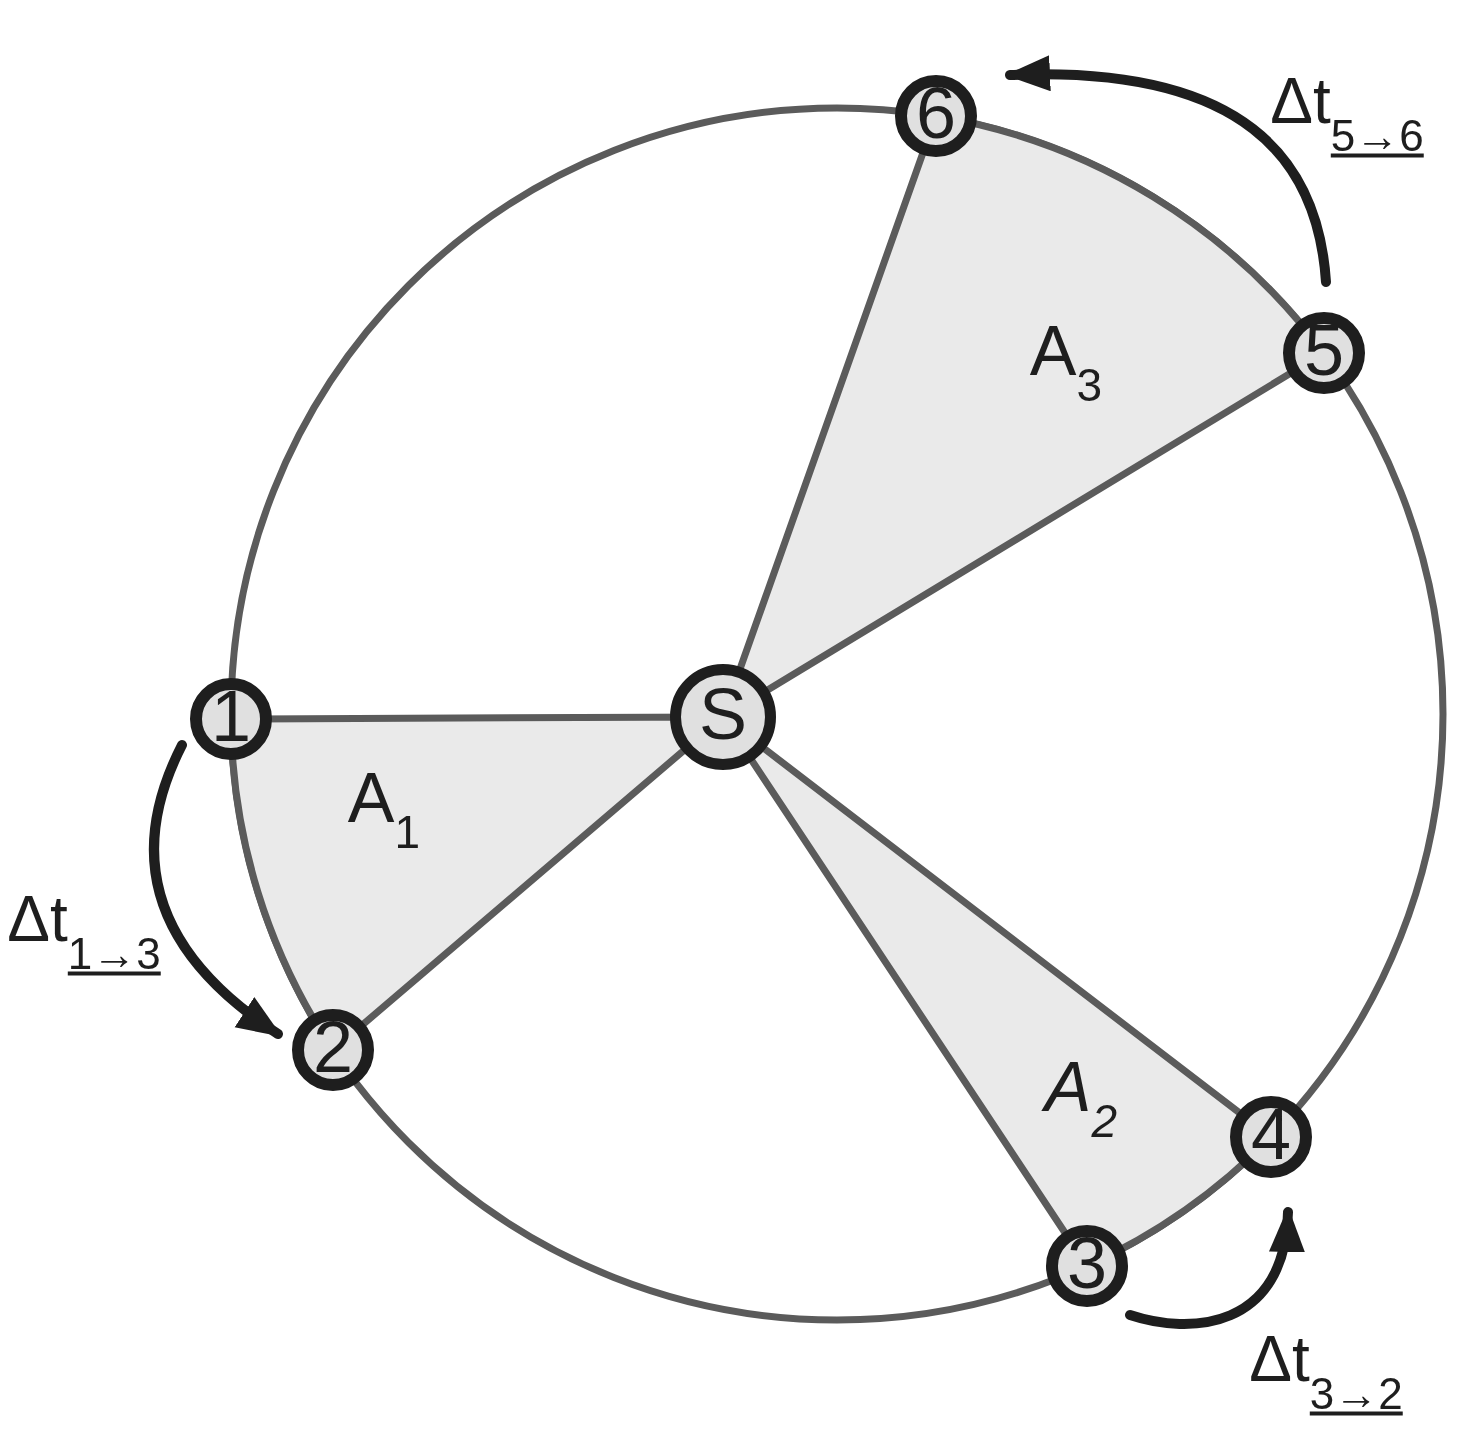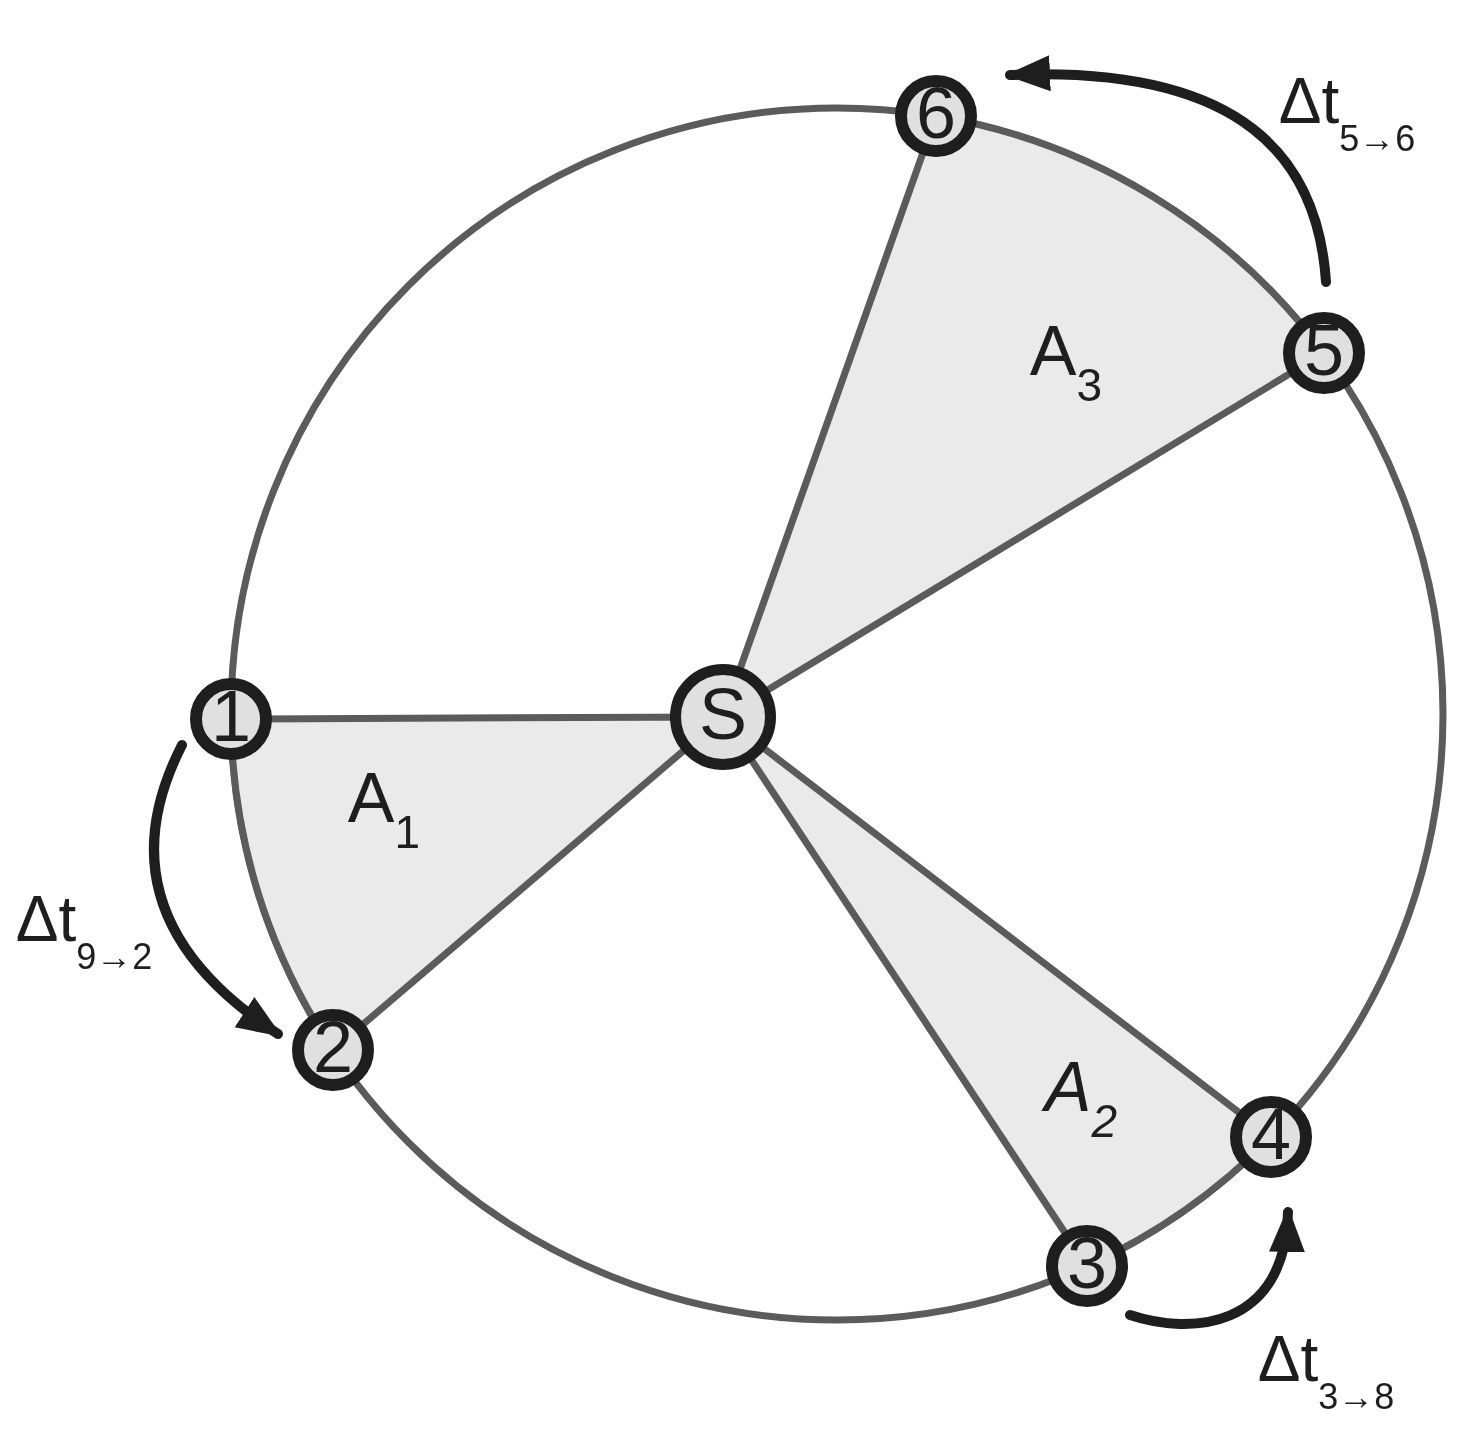--- a/index.html
+++ b/index.html
@@ -36,21 +36,21 @@
   }
   .area-label {
     transform: translate(-50%, -50%);
     font-size: 70px;
   }
   .area-label .sub { font-size: 46px; vertical-align: -26px; }
   .dt-label {
     transform: translate(-50%, -50%);
     font-size: 64px;
   }
-  .dt-label .sub { font-size: 36px; vertical-align: -28px; }
+  .dt-label .sub { font-size: 44px; vertical-align: -28px; text-decoration: underline; }
 </style>
 </head>
 <body>
 
 <div class="stage">
 
   <svg class="geometry" width="1482" height="1432" viewBox="0 0 1482 1432">
     <defs>
       <marker id="ah" markerUnits="strokeWidth" markerWidth="5" markerHeight="4" refX="4" refY="1.8" orient="auto">
         <path class="ah" d="M0,0 L4.5,1.8 L0,3.6 Z"></path>
@@ -89,22 +89,22 @@
     <span>A</span><span class="sub">1</span>
   </div>
   <div class="lbl area-label" style="left:1081px; top:1098px;font-style:italic;">
     <span>A</span><span class="sub">2</span>
   </div>
   <div class="lbl area-label" style="left:1034px; top:362px;margin-left:32px;">
     <span>A</span><span class="sub">3</span>
   </div>
 
   <div class="lbl dt-label" style="left:84px;   top:931px;">
-    <span>Δt</span><span class="sub">9→2</span>
+    <span>Δt</span><span class="sub">1→3</span>
   </div>
   <div class="lbl dt-label" style="left:1326px; top:1371px;">
-    <span>Δt</span><span class="sub">3→8</span>
+    <span>Δt</span><span class="sub">3→2</span>
   </div>
   <div class="lbl dt-label" style="left:1347px; top:113px;">
     <span>Δt</span><span class="sub">5→6</span>
   </div>
 
 </div>
 
 </body></html>

